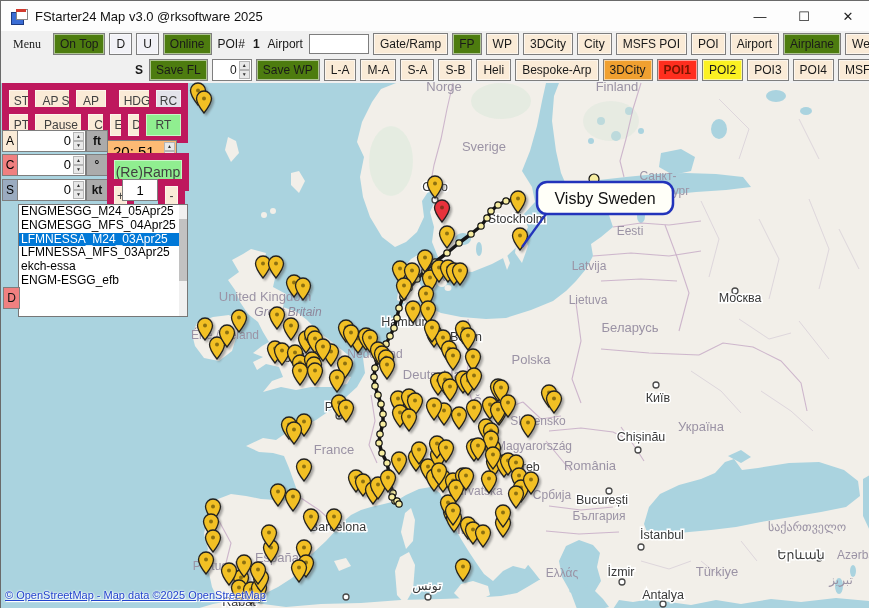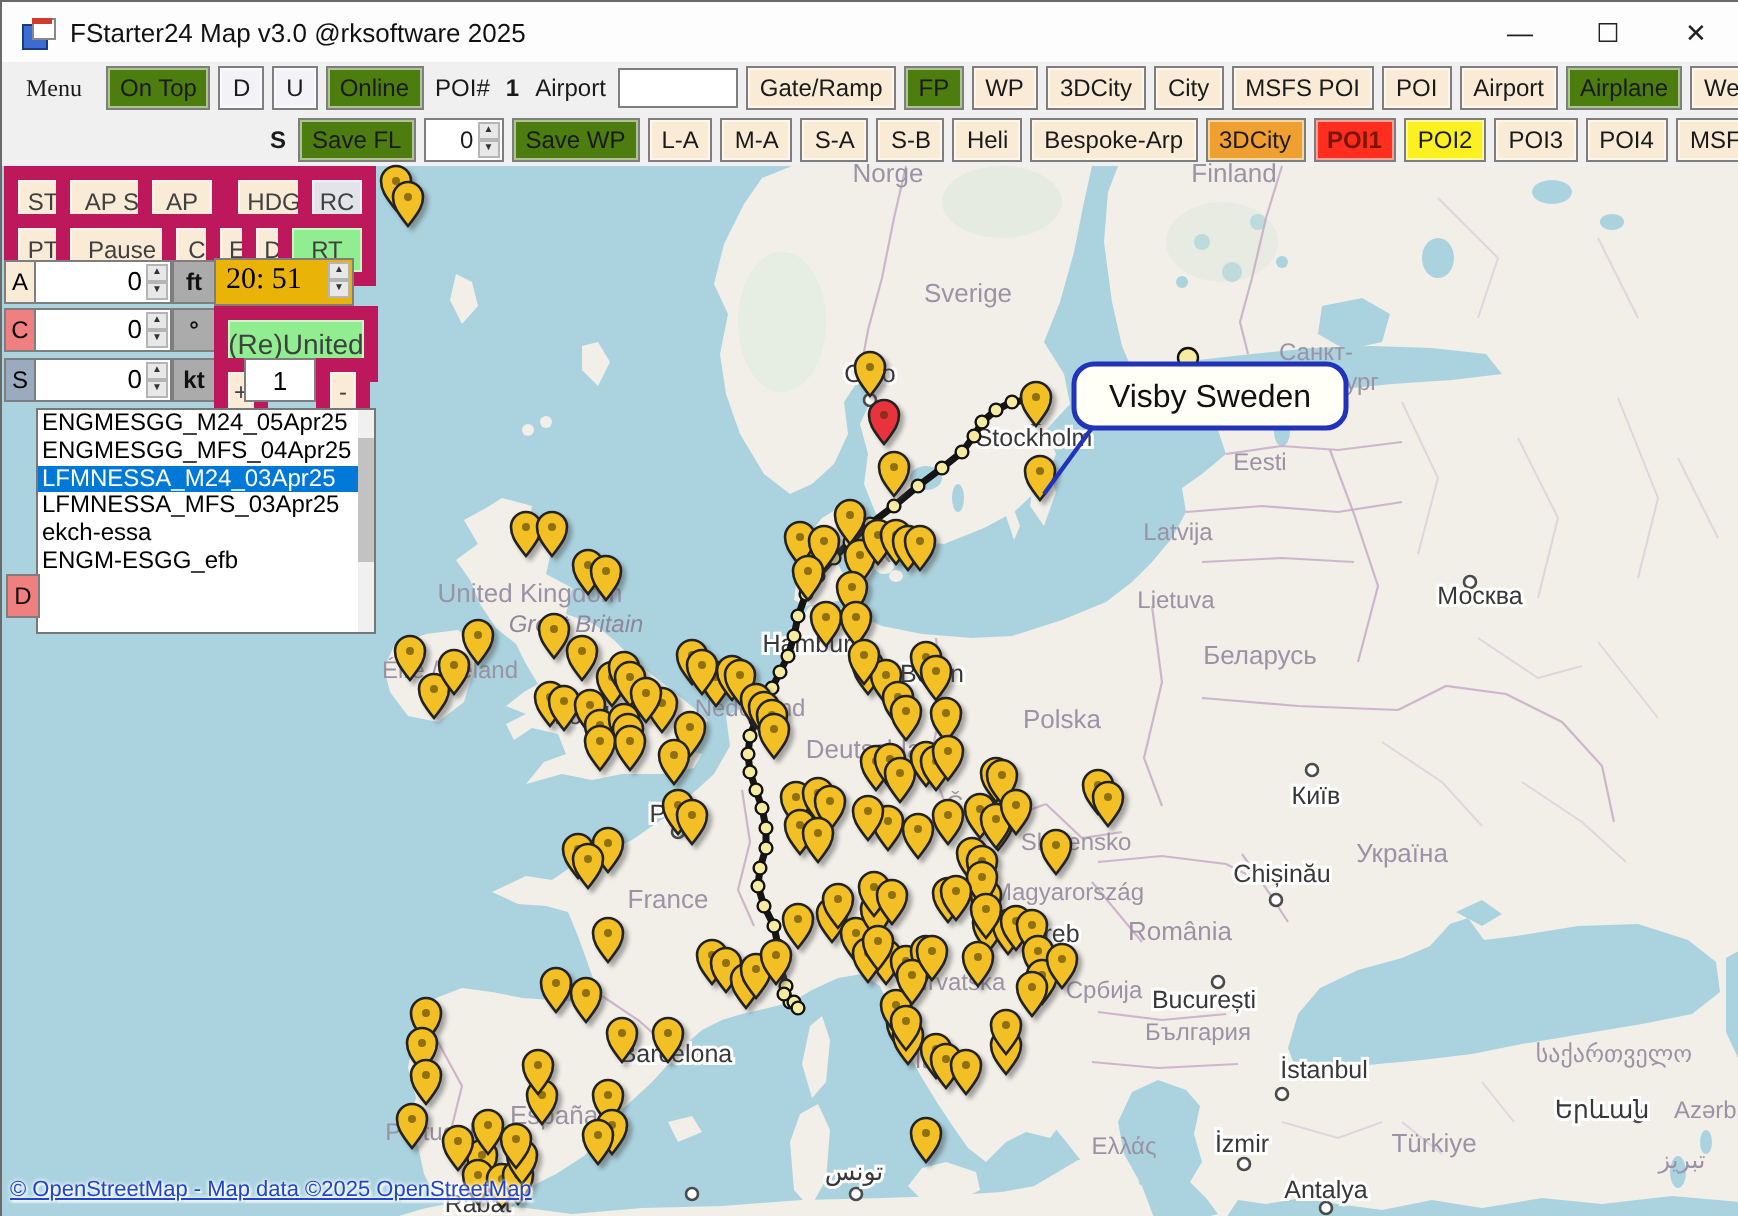--- a/index.html
+++ b/index.html
@@ -39,21 +39,21 @@
   
   #panel{position:absolute;left:0;top:82px;width:190px;height:240px;z-index:30;}
   .pbtn{position:absolute;height:22px;display:flex;align-items:center;justify-content:center;
         font-size:12px;color:#404040;border:7px solid #be185d;background:#FAEBD7;
         box-shadow:inset 0 0 0 1px rgba(255,255,255,.5);}
   .chip{position:absolute;height:20px;display:flex;align-items:center;justify-content:center;font-size:12px;border:1px solid #7E7E7E;}
   .spinbox{position:absolute;height:20px;background:#fff;border:1px solid #7E7E7E;font-size:13px;}
   .spinbox .num{position:absolute;right:14px;top:2px;}
   .lbl-a{background:#FAEBD7;} .lbl-c{background:#F08080;} .lbl-s{background:#9AABC0;}
   .unit{background:#ABABAB;color:#111;font-weight:bold;}
-  #timebox{position:absolute;left:106px;top:46px;width:68px;height:22px;background:#eab308;border:1px solid #7E7E7E;font-size:15px;font-family:Liberation Serif, serif;}
+  #timebox{position:absolute;left:106px;top:57px;width:68px;height:22px;background:#fdba74;border:1px solid #7E7E7E;font-size:15px;}
   #timebox .num{position:absolute;left:5px;top:2px;}
   #restart{left:106px;top:70px;width:68px;height:24px;background:#90EE90;font-size:14px;}
   #stepplus{left:106px;top:96px;width:13px;height:20px;}
   #stepminus{left:157px;top:96px;width:13px;height:20px;}
   #stepval{position:absolute;left:121px;top:96px;width:34px;height:20px;background:#fff;border:1px solid #7E7E7E;
            display:flex;align-items:center;justify-content:center;font-size:13px;}
   #flightlist{position:absolute;left:17px;top:121px;width:168px;height:111px;background:#fff;border:1px solid #777;
               font-size:12px;overflow:hidden;}
   .flitem{height:13.8px;line-height:13.8px;padding-left:2px;white-space:nowrap;color:#000;}
   .flitem.sel{background:#0078D7;color:#fff;}
@@ -1015,21 +1015,21 @@
 
     <div class="chip lbl-c" style="left:1px;top:71px;width:14px">C</div>
     <div class="spinbox" style="left:16px;top:71px;width:67px">
       <span class="num">0</span>
       <span class="spin-arrows">
           <span>▲</span>
           <span>▼</span>
         </span>
     </div>
     <div class="chip unit" style="left:85px;top:71px;width:20px">°</div>
-    <div class="pbtn" id="restart">(Re)United</div>
+    <div class="pbtn" id="restart">(Re)Ramp</div>
 
     <div class="chip lbl-s" style="left:1px;top:96px;width:14px">S</div>
     <div class="spinbox" style="left:16px;top:96px;width:67px">
       <span class="num">0</span>
       <span class="spin-arrows">
           <span>▲</span>
           <span>▼</span>
         </span>
     </div>
     <div class="chip unit" style="left:85px;top:96px;width:20px">kt</div>

